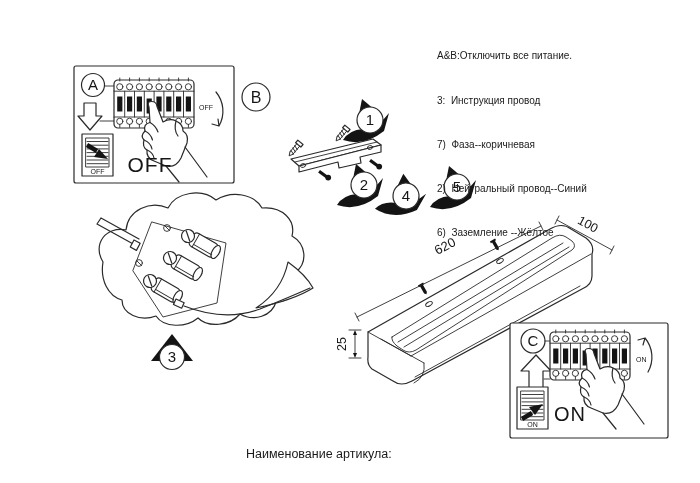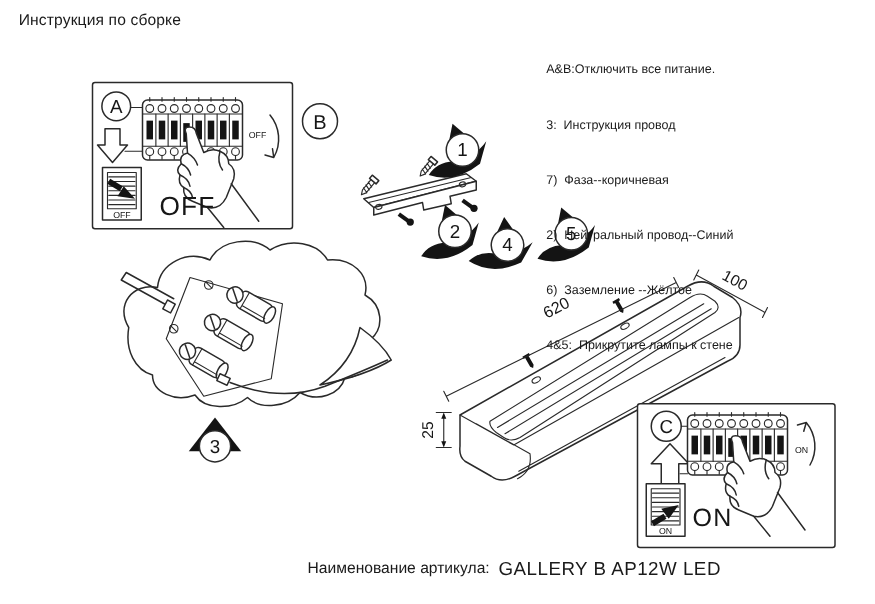--- a/index.html
+++ b/index.html
@@ -1,21 +1,21 @@
 <!DOCTYPE html>
 <html><head>
 <meta charset="utf-8">
 <style>
   html,body{margin:0;padding:0;background:#fff;}
   .canvas{position:relative;width:700px;height:483px;background:#ffffff;overflow:hidden;
           font-family:"Liberation Sans",sans-serif;color:#1a1a1a;}
   .abs{position:absolute;}
   .title{left:15px;top:9px;font-size:12.5px;letter-spacing:.1px;}
   .instr{left:437px;top:20px;font-size:10px;line-height:14.7px;white-space:pre;}
-  .footer{left:246px;top:447px;display:flex;align-items:flex-start;gap:7px;white-space:pre;}
+  .footer{left:246px;top:447px;display:flex;align-items:center;gap:7px;white-space:pre;}
   .footer .lbl{font-size:12.5px;}
   .footer .val{font-size:15px;letter-spacing:.4px;}
   svg{position:absolute;left:0;top:0;}
   .ln{fill:none;stroke:#2a2a2a;stroke-width:1.2;stroke-linecap:round;stroke-linejoin:round;}
   .thin{stroke-width:0.9;}
   .wh{fill:#ffffff;stroke:#2a2a2a;stroke-width:1.2;stroke-linejoin:round;}
   .bk{fill:#141414;stroke:none;}
   .t{fill:#161616;font-family:"Liberation Sans",sans-serif;}
 </style>
 </head>
@@ -215,29 +215,26 @@
     <g>
       <use href="#mini" transform="translate(517,387)"></use>
       <path d="M522,419 L532,413" stroke="#141414" stroke-width="4.5" fill="none"></path>
       <polygon class="bk" points="543,404 529,407 535,415"></polygon>
       <text class="t" x="532.5" y="427" font-size="7" text-anchor="middle">ON</text>
     </g>
     <text class="t" x="570" y="421" font-size="20" letter-spacing="1" text-anchor="middle">ON</text>
   </g>
 </svg>
 
-<div class="abs title">Инструкция по сборке</div>
 
 <div class="abs instr">
   <div>A&amp;B:Отключить все питание.</div>
   <div>3:  Инструкция провод</div>
   <div>7)  Фаза--коричневая</div>
   <div>2)  Нейтральный провод--Синий</div>
   <div>6)  Заземление --Жёлтое</div>
-  <div>4&amp;5:  Прикрутите лампы к стене</div>
 </div>
 
 <div class="abs footer">
   <span class="lbl">Наименование артикула:</span>
-  <span class="val">GALLERY B AP12W LED</span>
 </div>
 
 </div>
 
 </body></html>

